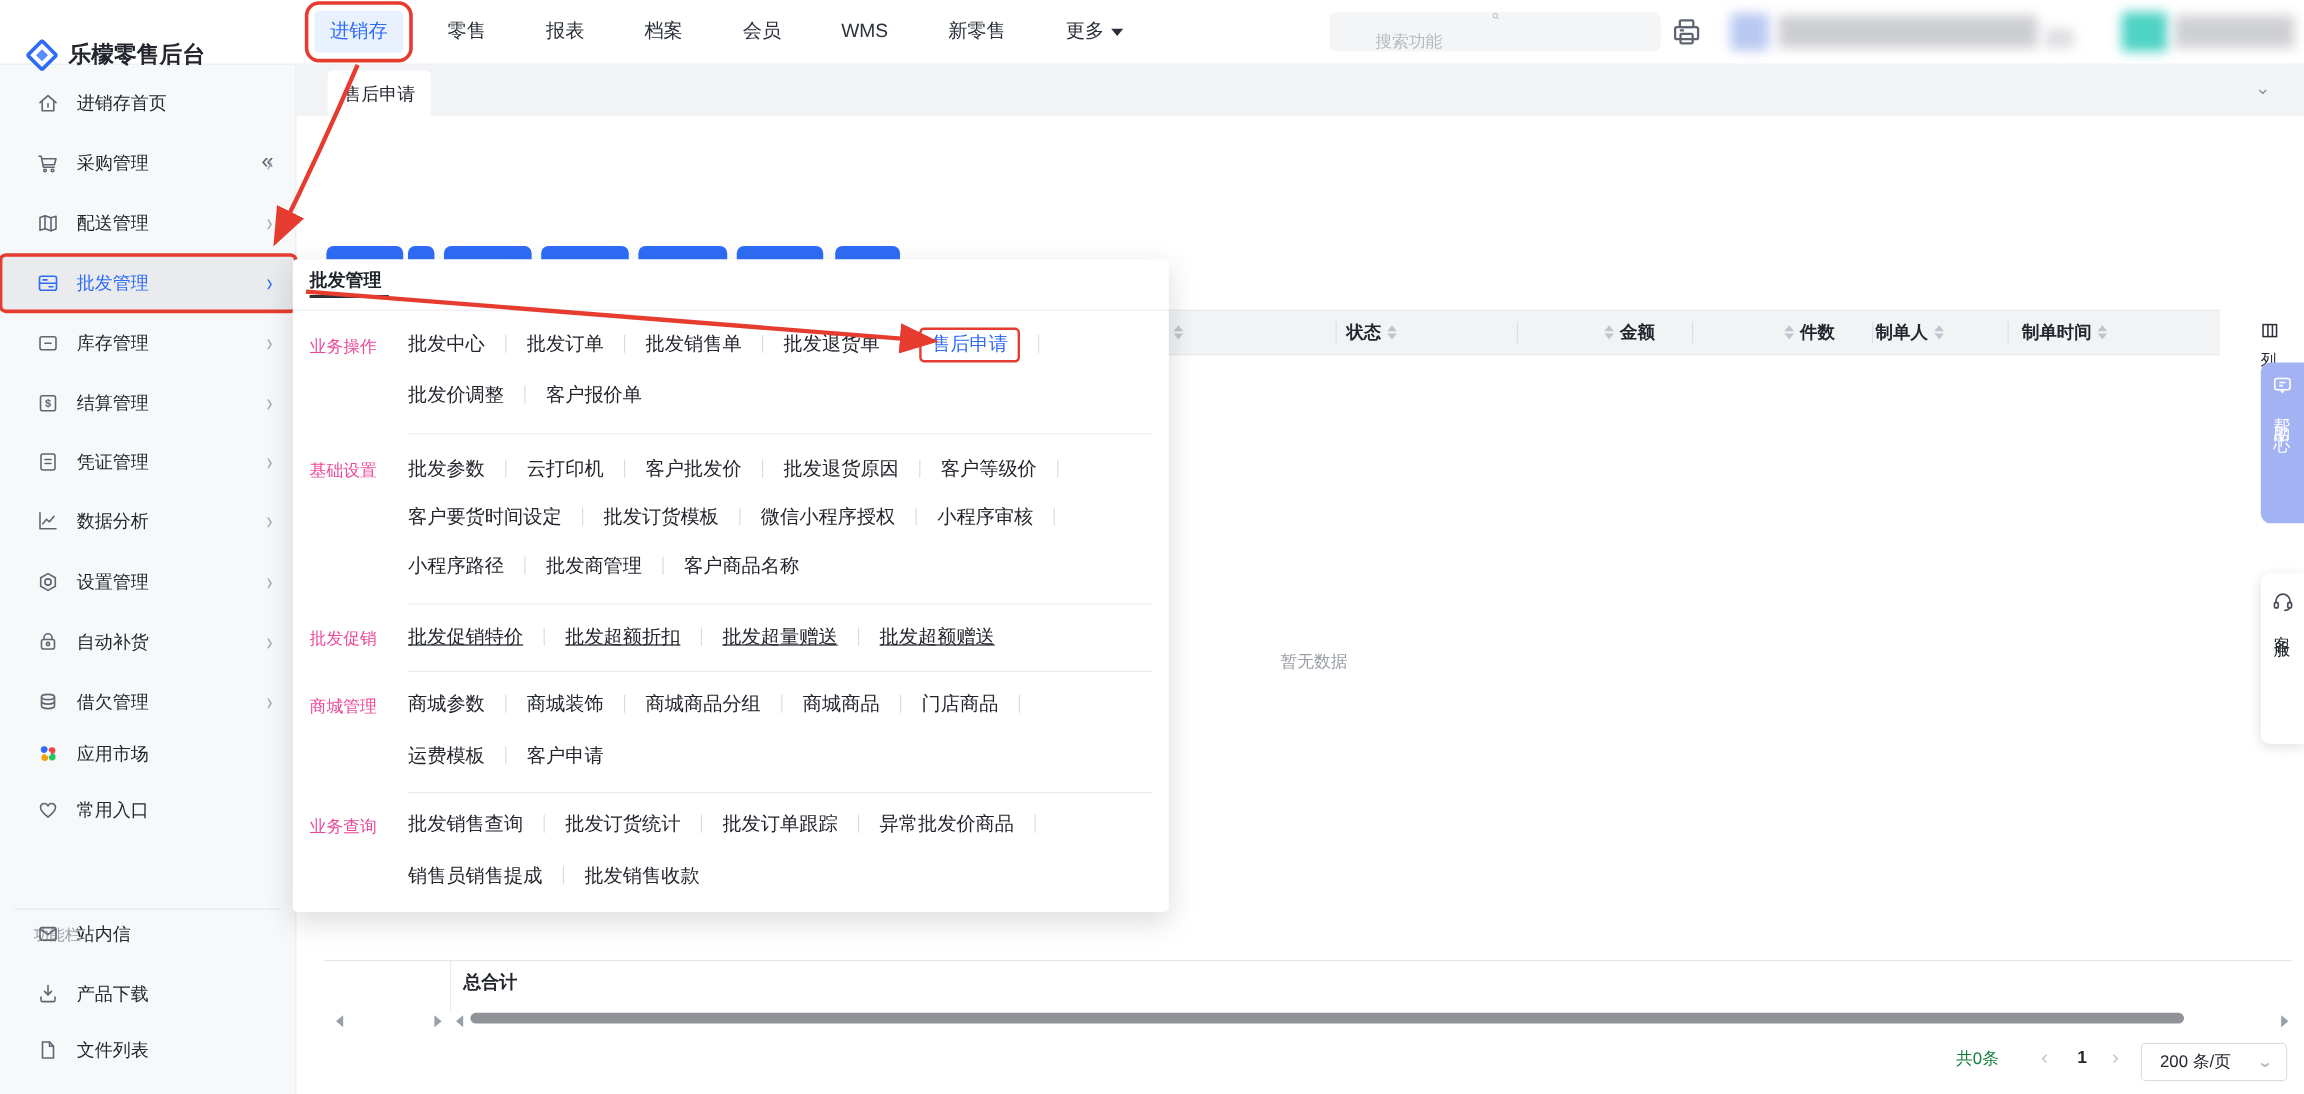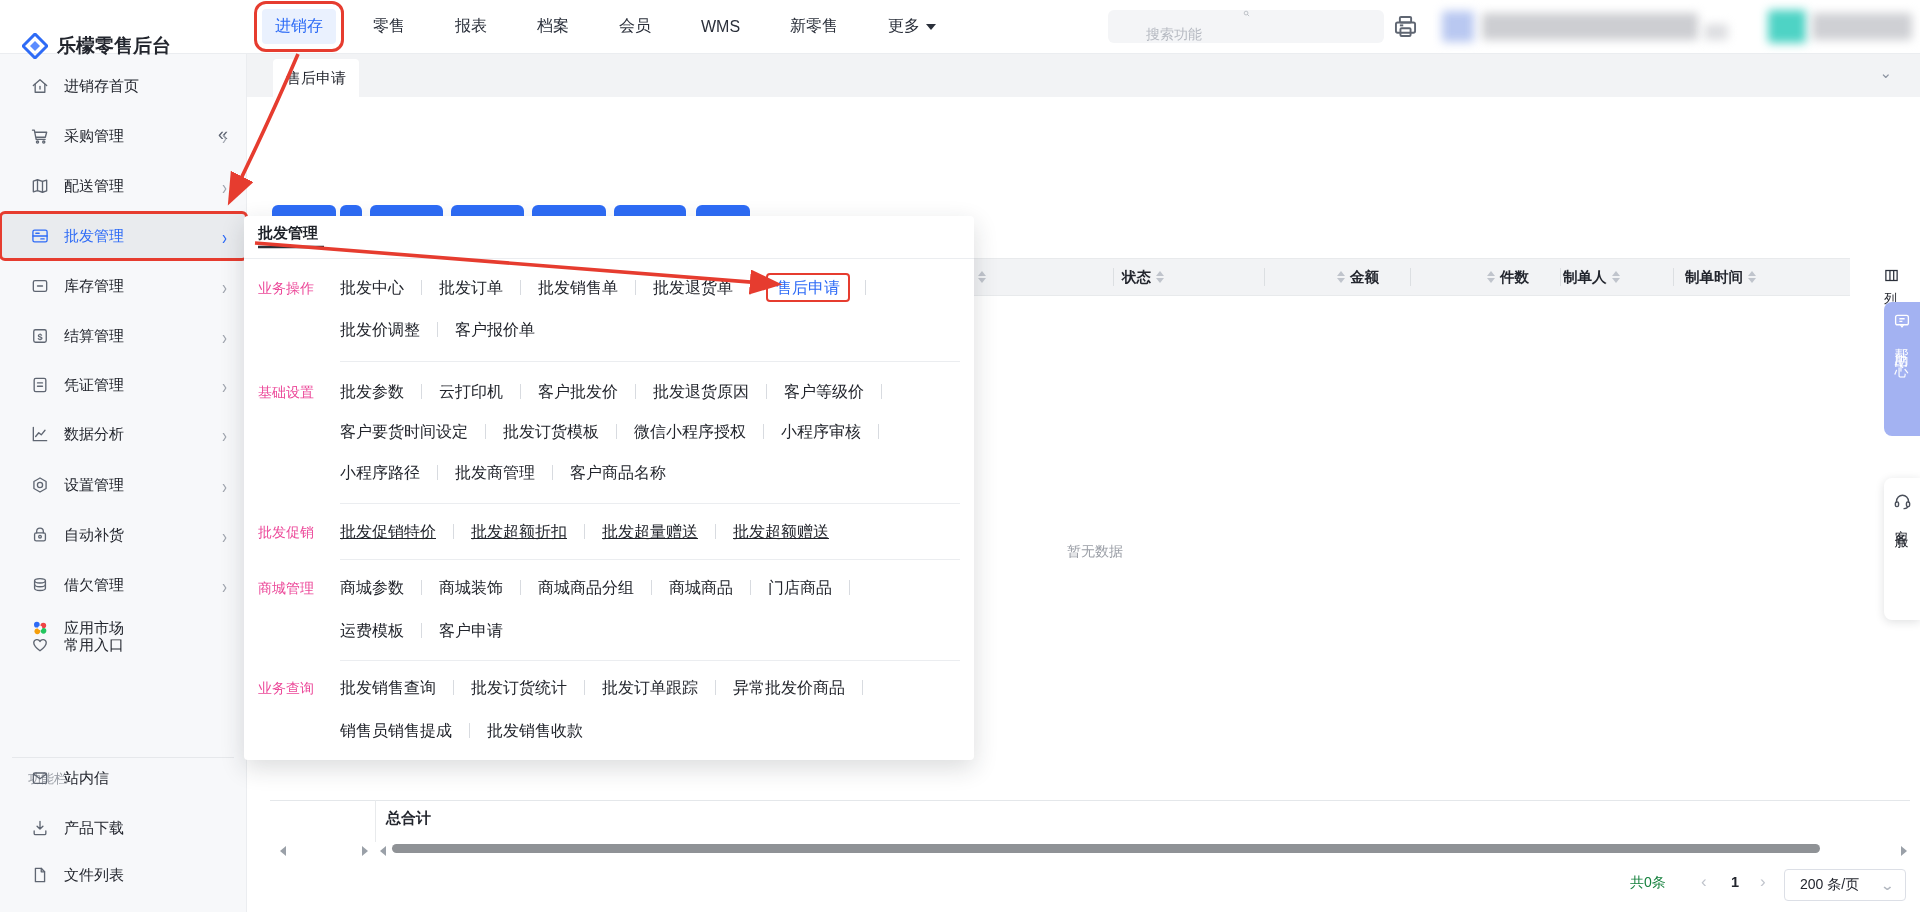--- a/index.html
+++ b/index.html
@@ -235,21 +235,21 @@
             <g stroke="none">
               <circle cx="8.2" cy="8" r="3.4" fill="#2e6bf6"></circle>
               <circle cx="16" cy="9" r="3.4" fill="#ef4444"></circle>
               <circle cx="8.8" cy="16" r="3.4" fill="#f59e0b"></circle>
               <circle cx="16.2" cy="15.4" r="3.4" fill="#22c55e"></circle>
               <circle cx="12.2" cy="12" r="2.6" fill="#f7f8fa"></circle>
             </g>
           </svg></span>
     <span class="lab">应用市场</span>
       </div>
-      <div class="side-row" style="top: 567px;">
+      <div class="side-row" style="top: 597px;">
         <span class="ic"><svg class="icon" viewBox="0 0 24 24">
             <path d="M12 19 C6.4 14.6 4.5 11.8 4.5 9.2 a3.9 3.9 0 0 1 7.5 -1.3 3.9 3.9 0 0 1 7.5 1.3 c0 2.6 -1.9 5.4 -7.5 9.8 Z"></path>
           </svg></span>
     <span class="lab">常用入口</span>
       </div>
     </div>
   <div id="func-divider"></div>
   <div id="func-label">功能栏</div>
   <div id="side-footer-items">
       <div class="side-row" style="top: 700px;">

